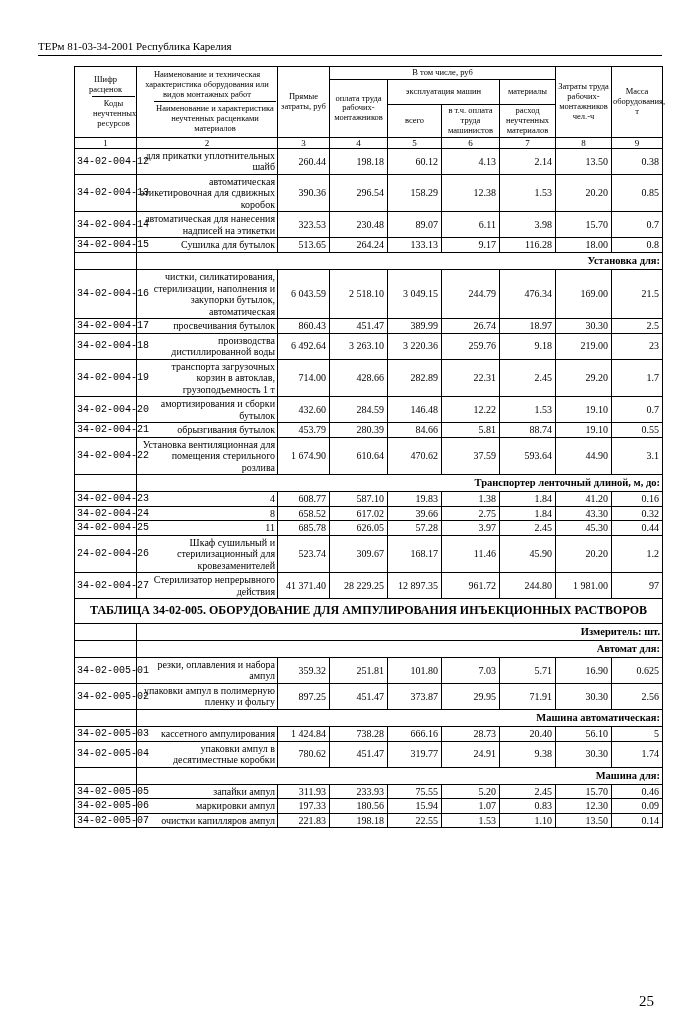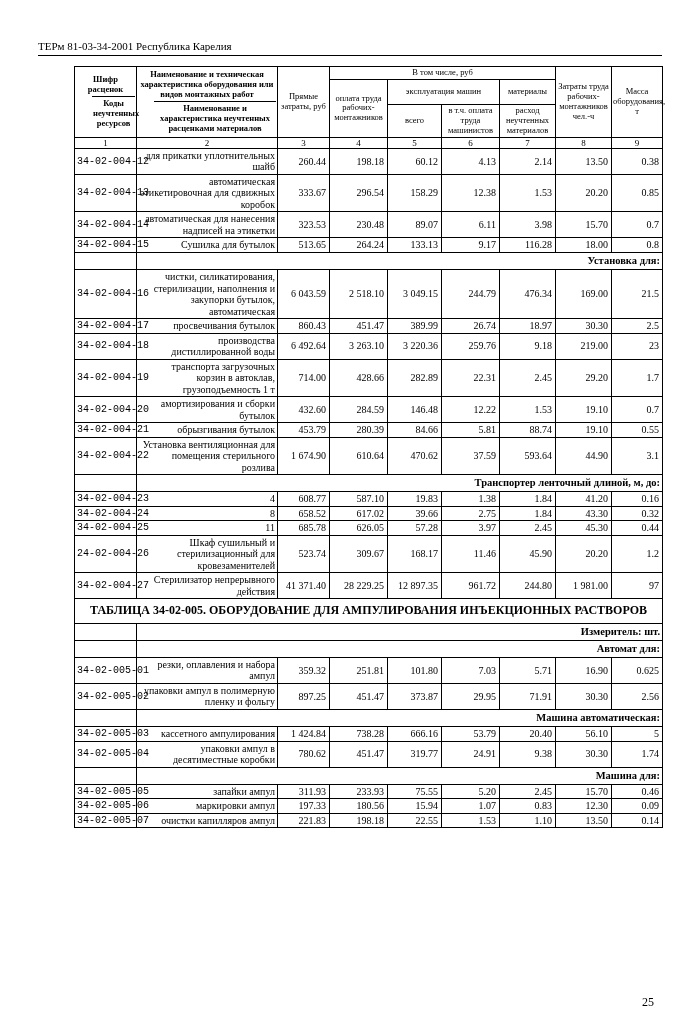--- a/index.html
+++ b/index.html
@@ -20,28 +20,28 @@
     font-size:10px; line-height:1.15;
   }
   .rate-table th, .rate-table td {
     border:1px solid #000; padding:1px 2px; vertical-align:middle;
   }
   .rate-table thead th {
     font-weight:normal; text-align:center; font-size:8.5px; padding:1px;
   }
   .rate-table thead tr.numrow th { font-size:9px; padding:0 1px; }
   th.splitcell { padding:0; }
-  th.splitcell .part { padding:2px 1px;font-weight:bold; }
+  th.splitcell .part { padding:2px 1px; }
   th.splitcell .part + .part { border-top:1px solid #000;margin-left:16px; }
   td.code { text-align:left; font-size:10px; white-space:nowrap; padding-left:2px;font-family:Liberation Mono, monospace; }
   td.desc { text-align:right; padding-left:3px; }
   td.num  { text-align:right; white-space:nowrap; padding-right:3px; }
   td.section { font-weight:bold; text-align:right; padding:2px 2px 2px 3px; font-size:10.5px; }
   td.title { font-weight:bold; text-align:center; font-size:12px; padding:5px 14px;margin-top:15px; }
-  .page-number { position:absolute; right:46px; bottom:26px; font-size:12px; }
+  .page-number { position:absolute; right:46px; bottom:26px; font-size:15px; }
 </style>
 </head>
 <body>
 
 <div class="doc-header">
   <span>ТЕРм 81-03-34-2001  Республика Карелия</span>
 </div>
 
 <table class="rate-table">
   <colgroup>
@@ -100,21 +100,21 @@
         <td class="num">198.18</td>
         <td class="num">60.12</td>
         <td class="num">4.13</td>
         <td class="num">2.14</td>
         <td class="num">13.50</td>
         <td class="num">0.38</td>
       </tr>
       <tr>
         <td class="code">34-02-004-13</td>
         <td class="desc">автоматическая этикетировочная для сдвижных коробок</td>
-        <td class="num">333.67</td>
+        <td class="num">390.36</td>
         <td class="num">296.54</td>
         <td class="num">158.29</td>
         <td class="num">12.38</td>
         <td class="num">1.53</td>
         <td class="num">20.20</td>
         <td class="num">0.85</td>
       </tr>
       <tr>
         <td class="code">34-02-004-14</td>
         <td class="desc">автоматическая для нанесения надписей на этикетки</td>
@@ -313,21 +313,21 @@
       <tr>
         <td class="code"></td>
         <td class="section" colspan="8">Машина автоматическая:</td>
       </tr>
       <tr>
         <td class="code">34-02-005-03</td>
         <td class="desc">кассетного ампулирования</td>
         <td class="num">1 424.84</td>
         <td class="num">738.28</td>
         <td class="num">666.16</td>
-        <td class="num">53.79</td>
+        <td class="num">28.73</td>
         <td class="num">20.40</td>
         <td class="num">56.10</td>
         <td class="num">5</td>
       </tr>
       <tr>
         <td class="code">34-02-005-04</td>
         <td class="desc">упаковки ампул в десятиместные коробки</td>
         <td class="num">780.62</td>
         <td class="num">451.47</td>
         <td class="num">319.77</td>

